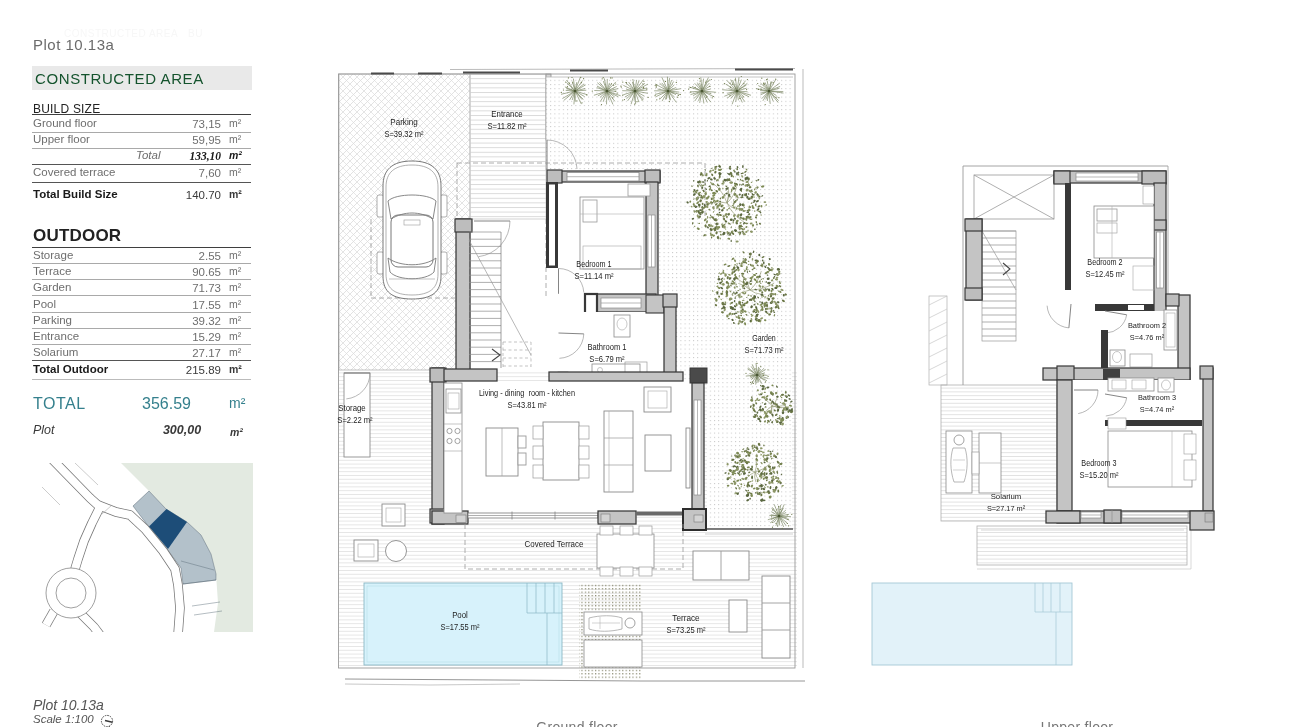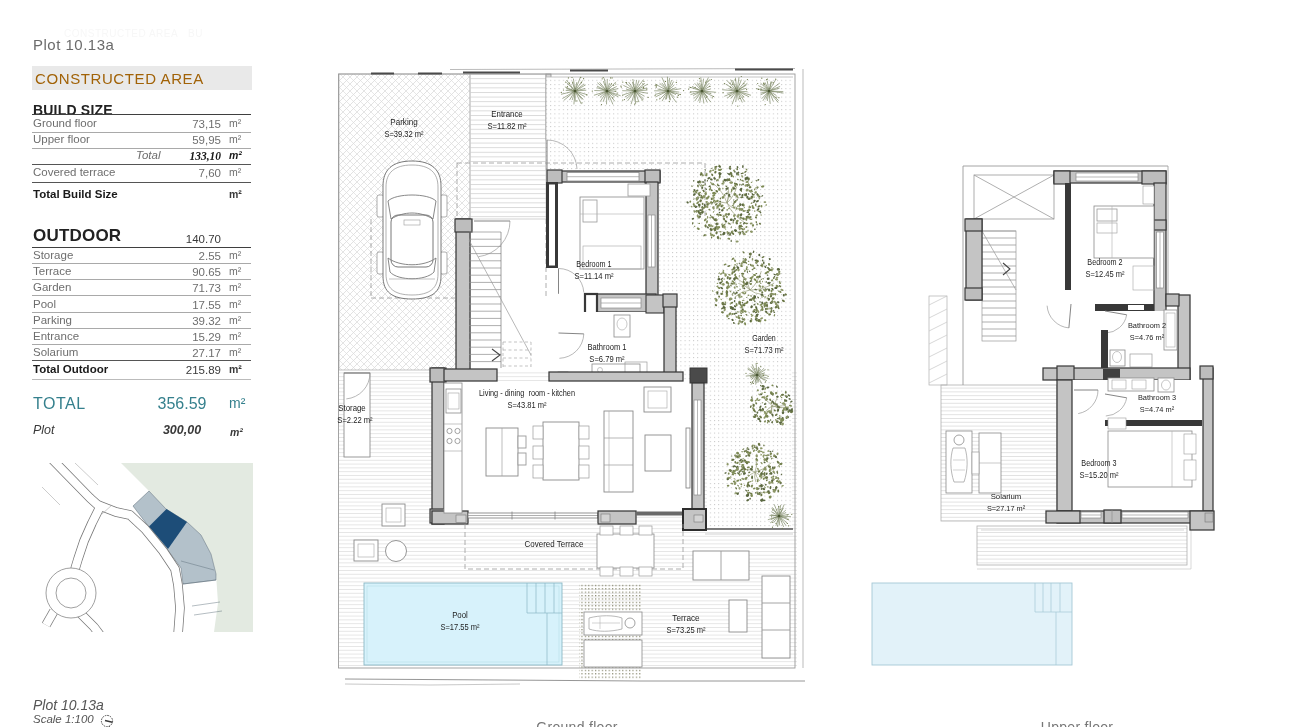--- a/index.html
+++ b/index.html
@@ -14,23 +14,23 @@
 </head>
 <body>
 
 <div class="abs" style="left:64px;top:28px;width:200px;height:9px;color:#f7f7f7;font-size:10px;letter-spacing:0.5px;">CONSTRUCTED AREA&nbsp;&nbsp;&nbsp;BU</div>
 
 <div class="abs" style="left:0;top:0;width:300px;height:727px;">
 
   <div class="abs" style="left:33px;top:36px;font-size:15px;color:#6b6b6b;letter-spacing:0.5px;">Plot 10.13a</div>
 
   <div class="abs" style="left:32px;top:66px;width:220px;height:24px;background:#e9e9e9;"></div>
-  <div class="abs" style="left:35px;top:70px;font-size:15px;color:#a16207;letter-spacing:0.6px;">CONSTRUCTED AREA</div>
-
-  <div class="abs" style="left:33px;top:102px;font-size:14px;font-weight:bold;color:#222;letter-spacing:0.2px;">BUILD SIZE</div>
+  <div class="abs" style="left:35px;top:70px;font-size:15px;color:#14532d;letter-spacing:0.6px;">CONSTRUCTED AREA</div>
+
+  <div class="abs" style="left:33px;top:102px;font-size:12px;font-weight:normal;color:#222;letter-spacing:0.2px;">BUILD SIZE</div>
   <div class="sep" style="top:114px;border-top:1.6px solid #3f3f3f;"></div>
 
   <div class="row" style="top:117px;">
       <span class="lbl">Ground floor</span>
       <span class="val">73,15</span>
       <span class="unit">m²</span>
     </div>
   <div class="sep" style="top:131.5px;border-top:1px solid #a9a9a9;"></div>
 
   <div class="row" style="top:133px;">
@@ -49,21 +49,21 @@
 
   <div class="row" style="top:166px;">
       <span class="lbl">Covered terrace</span>
       <span class="val">7,60</span>
       <span class="unit">m²</span>
     </div>
   <div class="sep" style="top:181.5px;border-top:1.4px solid #555;"></div>
 
   <div class="row" style="top:188px;">
       <span class="lbl" style="font-weight:bold;color:#1a1a1a;">Total Build Size</span>
-      <span class="val" style="color:#3a3a3a;margin-top:44px;">140.70</span>
+      <span class="val" style="color:#3a3a3a;">140.70</span>
       <span class="unit" style="color:#3a3a3a;font-weight:bold;">m²</span>
     </div>
 
   <div class="abs" style="left:33px;top:226px;font-size:17px;font-weight:bold;color:#222;letter-spacing:0.2px;">OUTDOOR</div>
   <div class="sep" style="top:247px;border-top:1.6px solid #3f3f3f;"></div>
 
   <div class="row" style="top:248.5px;">
       <span class="lbl">Storage</span>
       <span class="val">2.55</span>
       <span class="unit">m²</span>
@@ -113,21 +113,21 @@
   <div class="sep" style="top:360px;border-top:1.4px solid #555;"></div>
 
   <div class="row" style="top:363px;">
       <span class="lbl" style="font-weight:bold;color:#1a1a1a;">Total Outdoor</span>
       <span class="val" style="color:#3a3a3a;">215.89</span>
       <span class="unit" style="color:#3a3a3a;font-weight:bold;">m²</span>
     </div>
   <div class="sep" style="top:378.5px;border-top:1px solid #bbb;"></div>
 
   <div class="abs" style="left:33px;top:395px;font-size:16px;color:#35808d;letter-spacing:0.5px;">TOTAL</div>
-  <div class="abs" style="left:142px;top:395px;width:80px;text-align:center;font-size:16px;color:#35808d;">356.59</div>
+  <div class="abs" style="left:142px;top:395px;width:80px;text-align:left;font-size:16px;color:#35808d;">356.59</div>
   <div class="abs" style="left:229px;top:395px;font-size:14px;color:#35808d;">m²</div>
 
   <div class="abs" style="left:33px;top:423px;font-size:12.5px;font-style:italic;color:#3a3a3a;">Plot</div>
   <div class="abs" style="left:142px;top:423px;width:80px;text-align:center;font-size:12.5px;font-style:italic;font-weight:bold;color:#3a3a3a;">300,00</div>
   <div class="abs" style="left:230px;top:426px;font-size:10.5px;font-style:italic;font-weight:bold;color:#3a3a3a;">m²</div>
 </div>
 
 <div class="abs" style="left:42px;top:463px;width:211px;height:169px;"><svg width="211" height="169" viewBox="0 0 211 169" xmlns="http://www.w3.org/2000/svg">
 
 <path d="M79,0 L107,28 L124,46 L145,59 L159,72 L169,91 L174,111 L176,140 L172,169 L211,169 L211,0 Z" fill="#e3eae1" stroke="none"></path>

